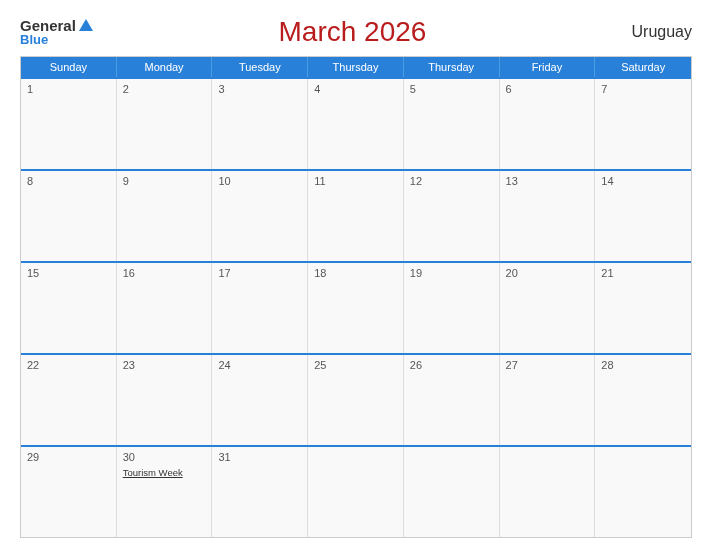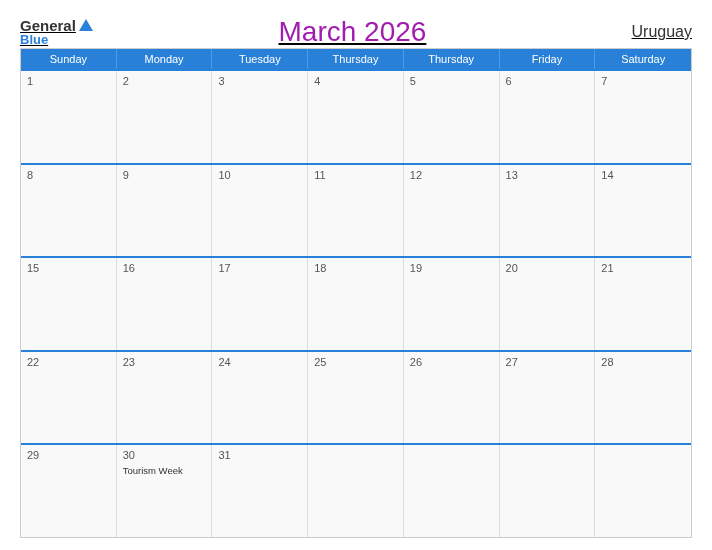--- a/index.html
+++ b/index.html
@@ -14,22 +14,21 @@
       width: 712px;
       height: 550px;
       padding: 16px 20px 12px 20px;
       display: flex;
       flex-direction: column;
     }
     .header {
       display: flex;
       align-items: center;
       justify-content: space-between;
-      margin-bottom: 0;
-      text-decoration: underline;
+      margin-bottom: 8px;
     }
     .logo {
       display: flex;
       flex-direction: column;
       align-items: flex-start;
       line-height: 1;
     }
     .logo-general {
       font-size: 15px;
       font-weight: bold;
@@ -49,21 +48,21 @@
       height: 0;
       border-left: 7px solid transparent;
       border-right: 7px solid transparent;
       border-bottom: 12px solid #2980d9;
       margin-left: 3px;
       margin-bottom: 2px;
     }
     .title {
       font-size: 28px;
       font-weight: normal;
-      color: #a21caf;
+      color: #b91c1c;
       text-align: center;
       flex: 1;
     }
     .country {
       font-size: 16px;
       color: #333;
       text-align: right;
       min-width: 80px;
     }
     .calendar {
@@ -117,20 +116,21 @@
     }
     .day-number {
       font-size: 11px;
       color: #555;
       margin-bottom: 2px;
     }
     .event-text {
       font-size: 9.5px;
       color: #333;
       margin-top: 2px;
+      text-decoration: underline;
     }
   </style>
 </head>
 <body>
 
 <div class="page">
   <div class="header">
     <div class="logo">
       <div class="logo-line">
         <span class="logo-general">General</span>

